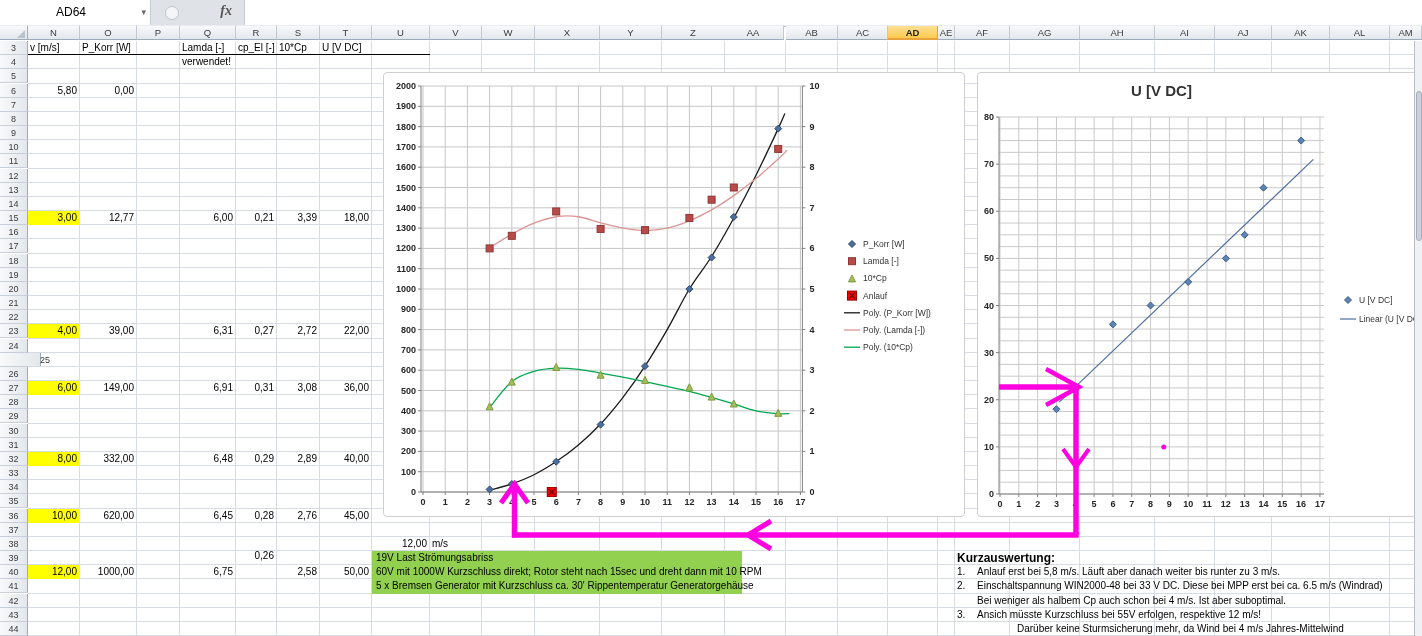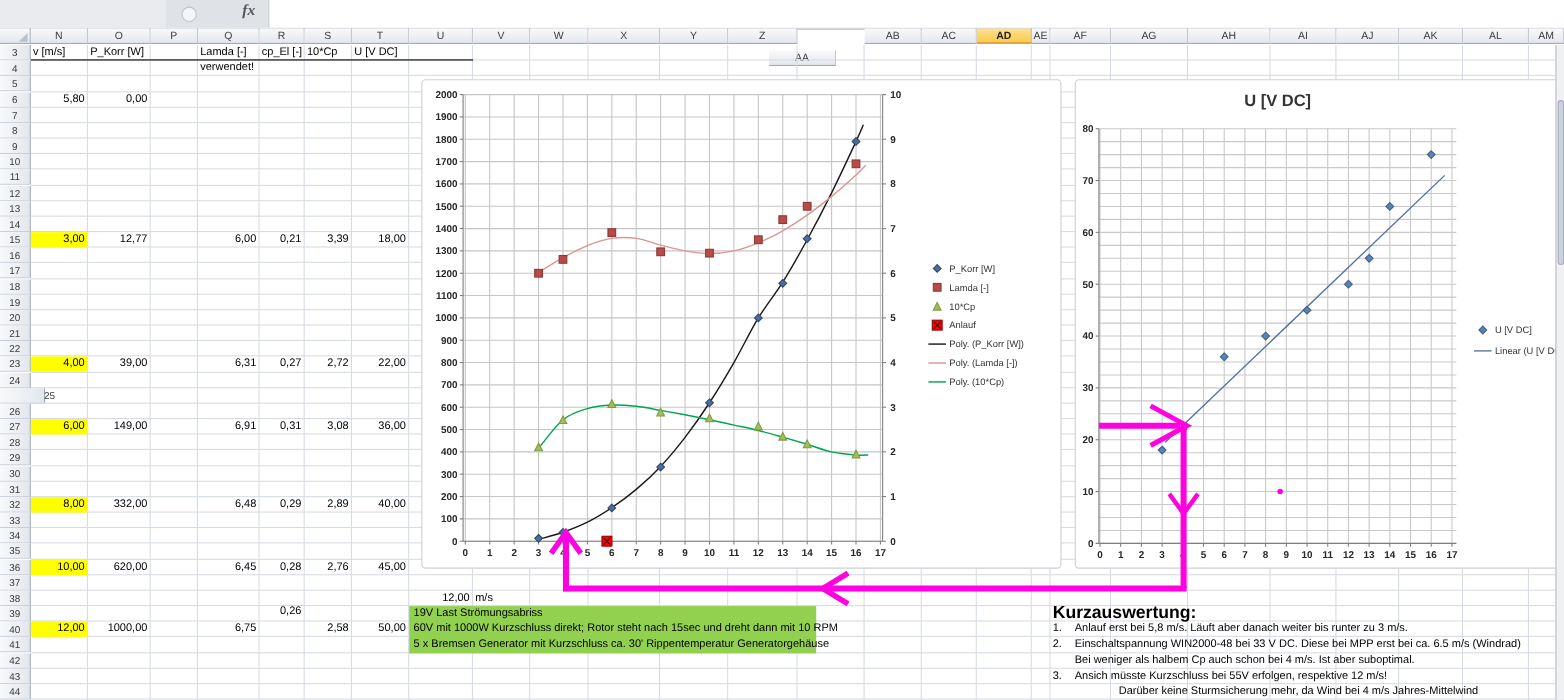--- a/index.html
+++ b/index.html
@@ -41,39 +41,43 @@
   .gl-h{position:absolute;height:1px;background:#D7DCE4;}
   .cell-text{position:absolute;font-size:10px;color:#000;line-height:14px;
       white-space:nowrap;box-sizing:border-box;padding:0 3px 0 2px;}
   .cell-text.r{text-align:right;}
   .cell-text.l{text-align:left;}
   .cell-text.hl{background:#FFFF00;}
   #hdr-underline{position:absolute;height:1px;background:#000;}
 
   .note-green{position:absolute;background:#92D050;}
   .note-line{position:absolute;font-size:10px;color:#000;line-height:14px;white-space:nowrap;}
-  .kurz-title{position:absolute;font-size:16px;font-weight:bold;color:#000;line-height:14px;white-space:nowrap;text-align:right;}
+  .kurz-title{position:absolute;font-size:12px;font-weight:bold;color:#000;line-height:14px;white-space:nowrap;text-align:right;}
   .kurz-num{position:absolute;font-size:10px;color:#000;line-height:14px;}
   .kurz-text{position:absolute;font-size:10px;color:#000;line-height:14px;white-space:nowrap;}
 
   .chart-frame{position:absolute;background:#fff;border:1px solid #CFCFCF;border-radius:4px;box-sizing:border-box;}
 
   #chart-svg{position:absolute;left:0;top:0;pointer-events:none;}
 
   #scrollbar{position:absolute;right:0;top:41px;width:8px;bottom:0;background:#F0F1F3;
       border-left:1px solid #B9BEC7;box-sizing:border-box;}
   #scroll-thumb{position:absolute;left:1px;top:50px;width:6px;height:150px;background:#CBD1DA;
       border:1px solid #A6ADB9;border-radius:3px;box-sizing:border-box;}
 </style>
 </head>
 <body>
 
 <div id="app">
 
   <div id="topbar">
+    <div id="namebox">
+      <span class="nb-text">AD64</span>
+      <span class="nb-arrow">▾</span>
+    </div>
     <div id="fxsep">
       <span class="circ"></span>
       <span class="fx">fx</span>
     </div>
     <div id="formulabar"></div>
   </div>
 
   <div id="corner">
       <span class="tri"></span>
     </div>
@@ -84,21 +88,21 @@
       <div class="col-header" style="left: 180px; width: 56px;">Q</div>
       <div class="col-header" style="left: 236px; width: 41px;">R</div>
       <div class="col-header" style="left: 277px; width: 43px;">S</div>
       <div class="col-header" style="left: 320px; width: 52px;">T</div>
       <div class="col-header" style="left: 372px; width: 58px;">U</div>
       <div class="col-header" style="left: 430px; width: 52px;">V</div>
       <div class="col-header" style="left: 482px; width: 53px;">W</div>
       <div class="col-header" style="left: 535px; width: 65px;">X</div>
       <div class="col-header" style="left: 600px; width: 62px;">Y</div>
       <div class="col-header" style="left: 662px; width: 63px;">Z</div>
-      <div class="col-header" style="left: 699px; width: 61px; margin-top: 20px;">AA</div>
+      <div class="col-header" style="left: 723px; width: 61px;">AA</div>
       <div class="col-header" style="left: 786px; width: 52px;">AB</div>
       <div class="col-header" style="left: 838px; width: 50px;">AC</div>
       <div class="col-header sel" style="left: 888px; width: 50px;">AD</div>
       <div class="col-header" style="left: 938px; width: 17px;">AE</div>
       <div class="col-header" style="left: 955px; width: 55px;">AF</div>
       <div class="col-header" style="left: 1010px; width: 70px;">AG</div>
       <div class="col-header" style="left: 1080px; width: 75px;">AH</div>
       <div class="col-header" style="left: 1155px; width: 60px;">AI</div>
       <div class="col-header" style="left: 1215px; width: 57px;">AJ</div>
       <div class="col-header" style="left: 1272px; width: 58px;">AK</div>

